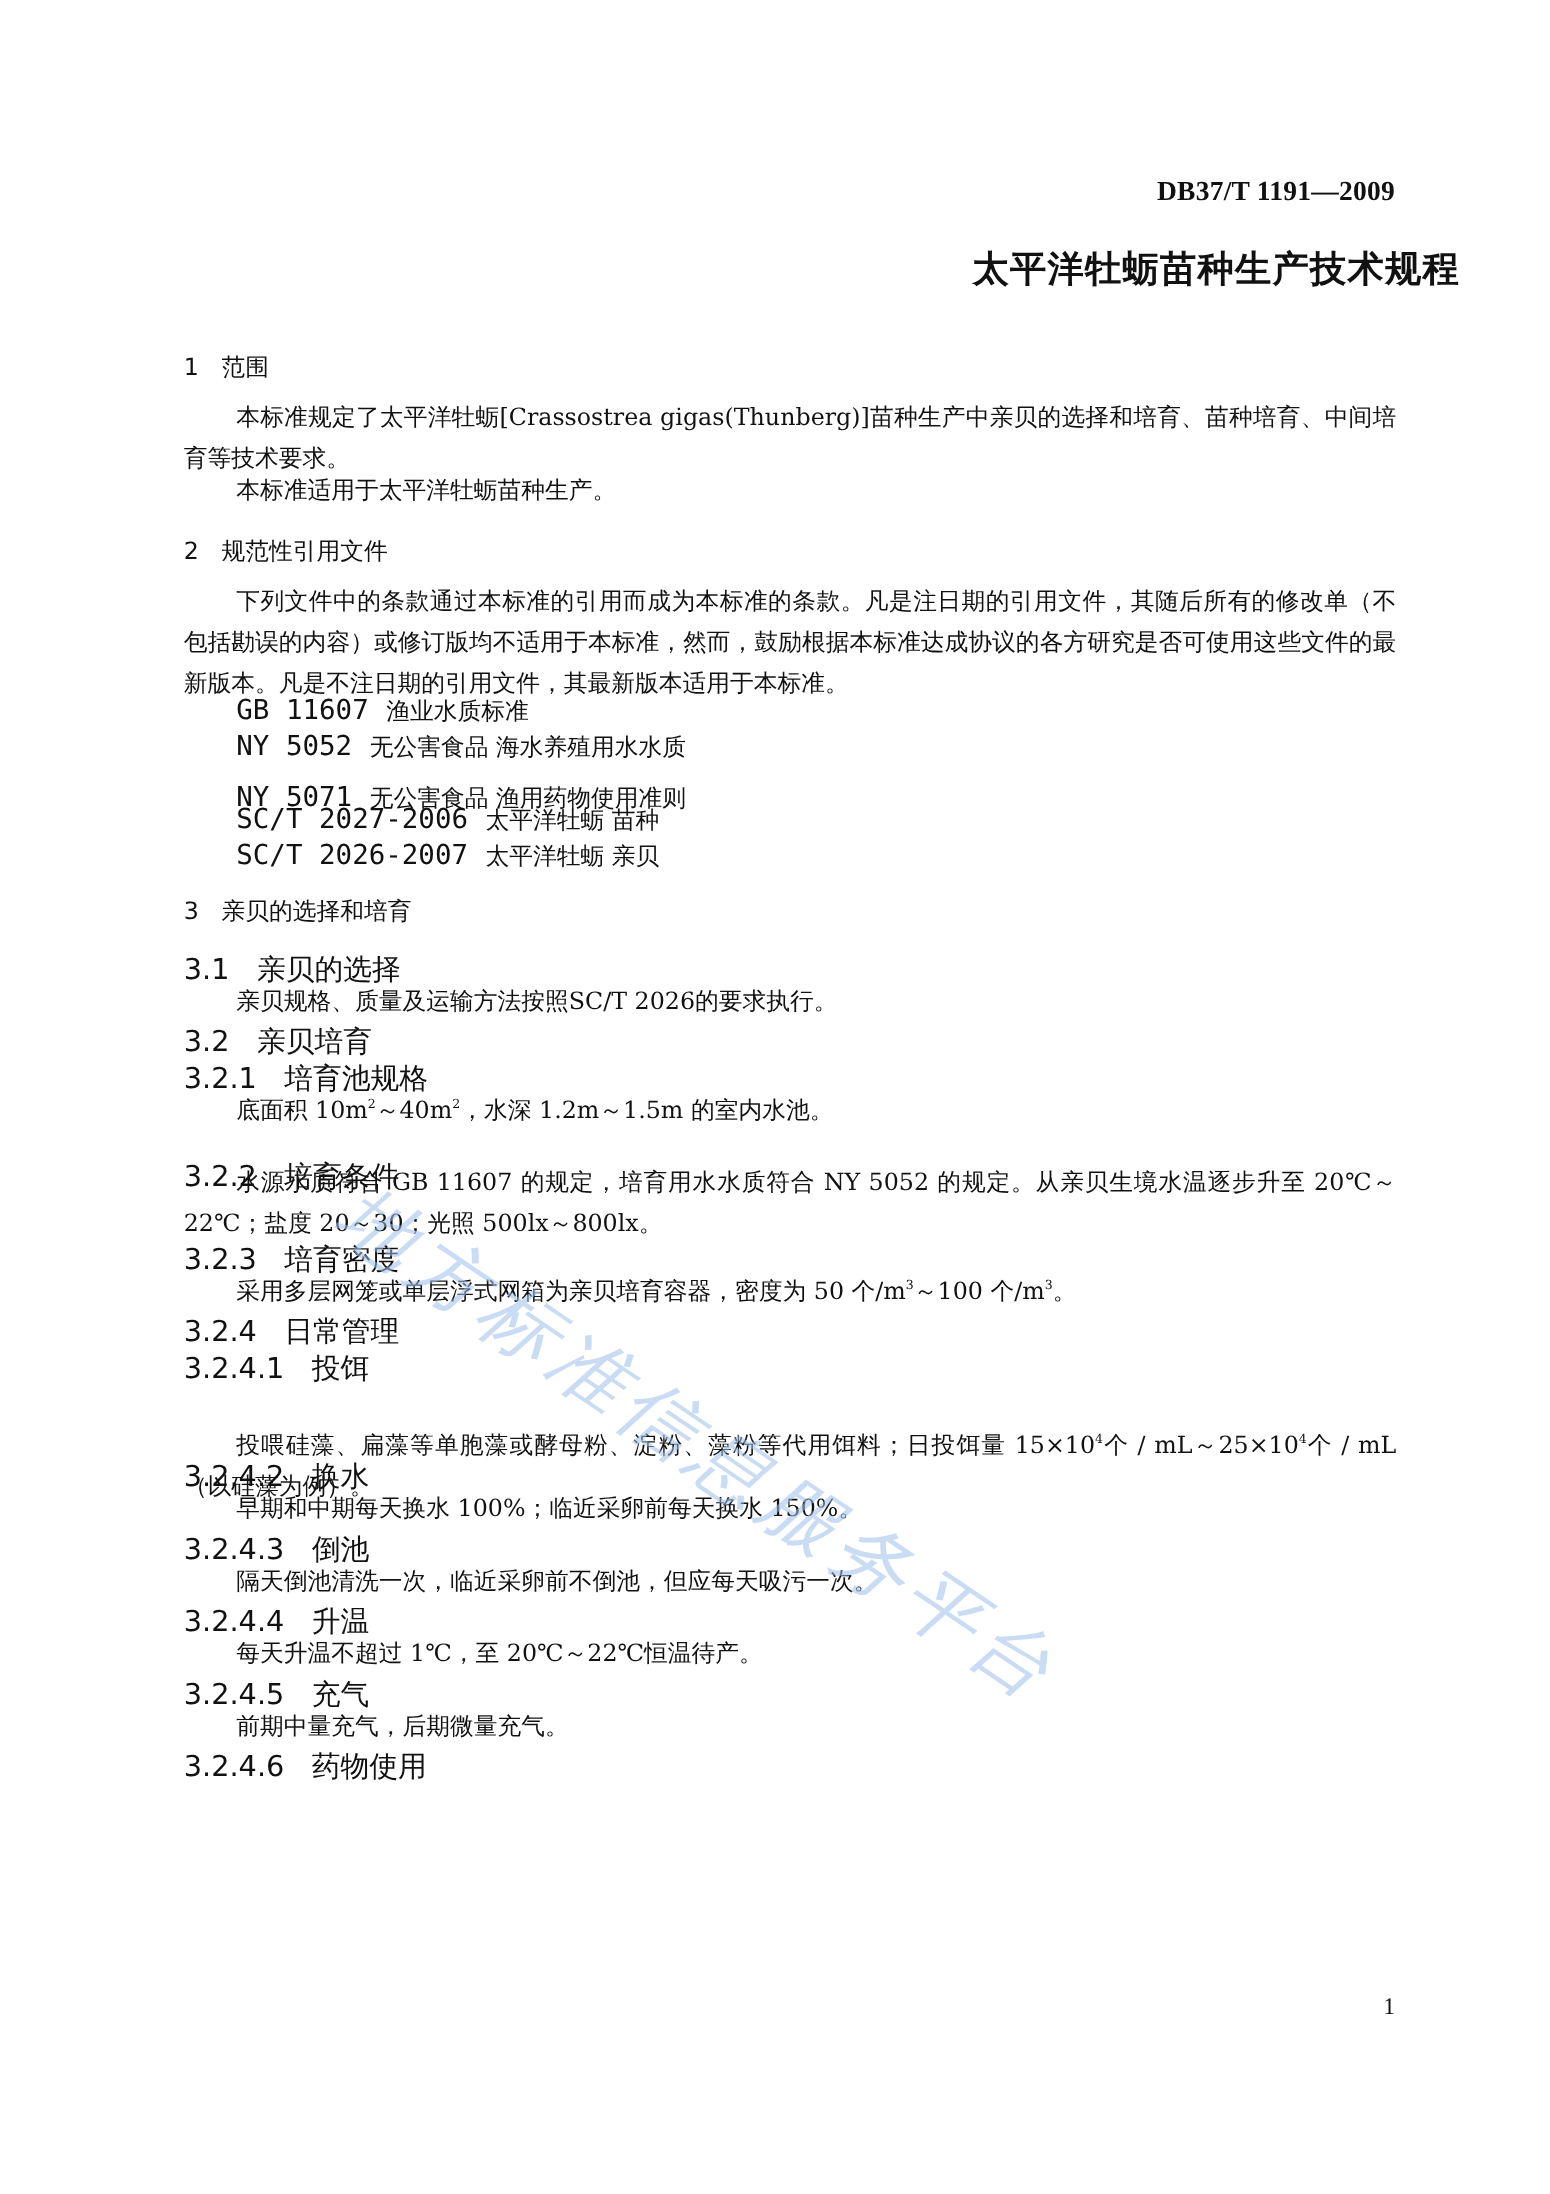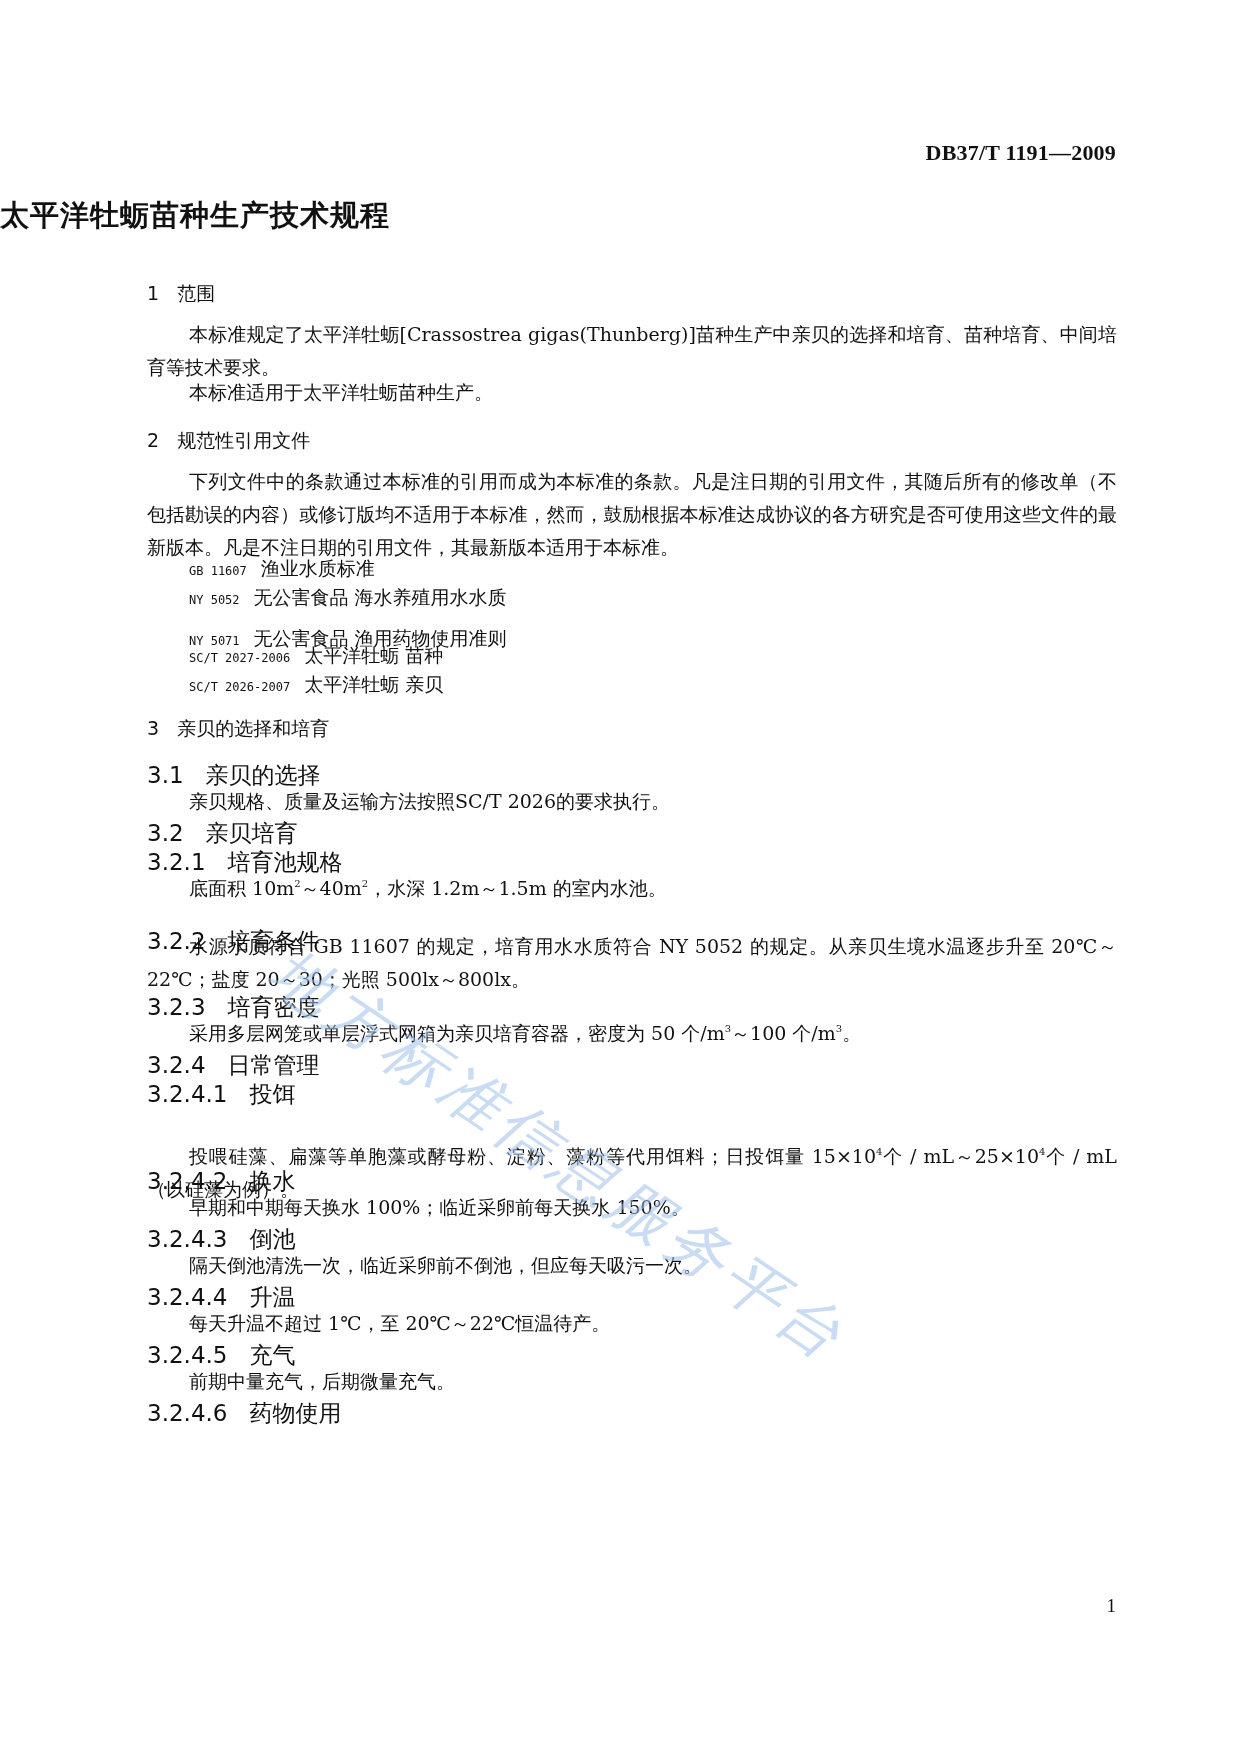--- a/index.html
+++ b/index.html
@@ -1,29 +1,29 @@
 <!DOCTYPE html>
 <html><head>
 <meta charset="utf-8">
 <style>
   html, body { margin: 0; padding: 0; background: #ffffff; }
   body { width: 1240px; height: 1755px; position: relative; overflow: hidden;
          font-family: "DejaVu Serif", "Liberation Serif", serif; color: #111; }
   .doc-code { position: absolute; right: 124px; top: 140px; font-family: "Liberation Serif", serif;
               font-weight: bold; font-size: 22px; letter-spacing: 0.2px; }
-  .title { position: absolute; left: 0; width: 1168px; top: 196px; text-align: left;
+  .title { position: absolute; left: 0; width: 1168px; top: 196px; text-align: right;
            font-family: "DejaVu Sans", sans-serif; font-weight: bold; font-size: 29px; letter-spacing: 1px; }
   .content { position: absolute; left: 147px; width: 970px; top: 0; }
   .h1 { position: absolute; left: 0; font-family: "DejaVu Sans", sans-serif; font-size: 19px; white-space: nowrap; text-align: center; }
   .h1 .num, .h2 .num { display: inline-block; }
   .h2 { position: absolute; left: 0; font-family: "DejaVu Sans", sans-serif; font-size: 23px; white-space: nowrap; }
   .p { position: absolute; left: 0; width: 970px; font-size: 19px; line-height: 33px;
        text-indent: 42px; text-align: justify; font-family: "DejaVu Serif", serif; }
   .ref { position: absolute; left: 42px; font-size: 19px; white-space: nowrap; font-family: "DejaVu Serif", serif; }
-  .ref .code { font-family: "DejaVu Sans Mono", monospace; font-size: 12px; margin-right: 14px; text-align: center; }
+  .ref .code { font-family: "DejaVu Sans Mono", monospace; font-size: 22px; margin-right: 14px; text-align: center; }
   sup { font-size: 10px; vertical-align: 8px; line-height: 0; }
   .page-num { position: absolute; right: 124px; top: 1595px; font-size: 19px; font-family: "Liberation Serif", serif; }
   .watermark { position: absolute; left: 300px; top: 930px; width: 800px; height: 10px;
                transform-origin: 0 0; transform: rotate(34deg); font-family: "DejaVu Sans", sans-serif;
                font-size: 62px; color: #9ec1ea; opacity: 0.55; letter-spacing: 6px; white-space: nowrap;
                pointer-events: none; font-style: italic; }
 </style>
 </head>
 <body>
 

